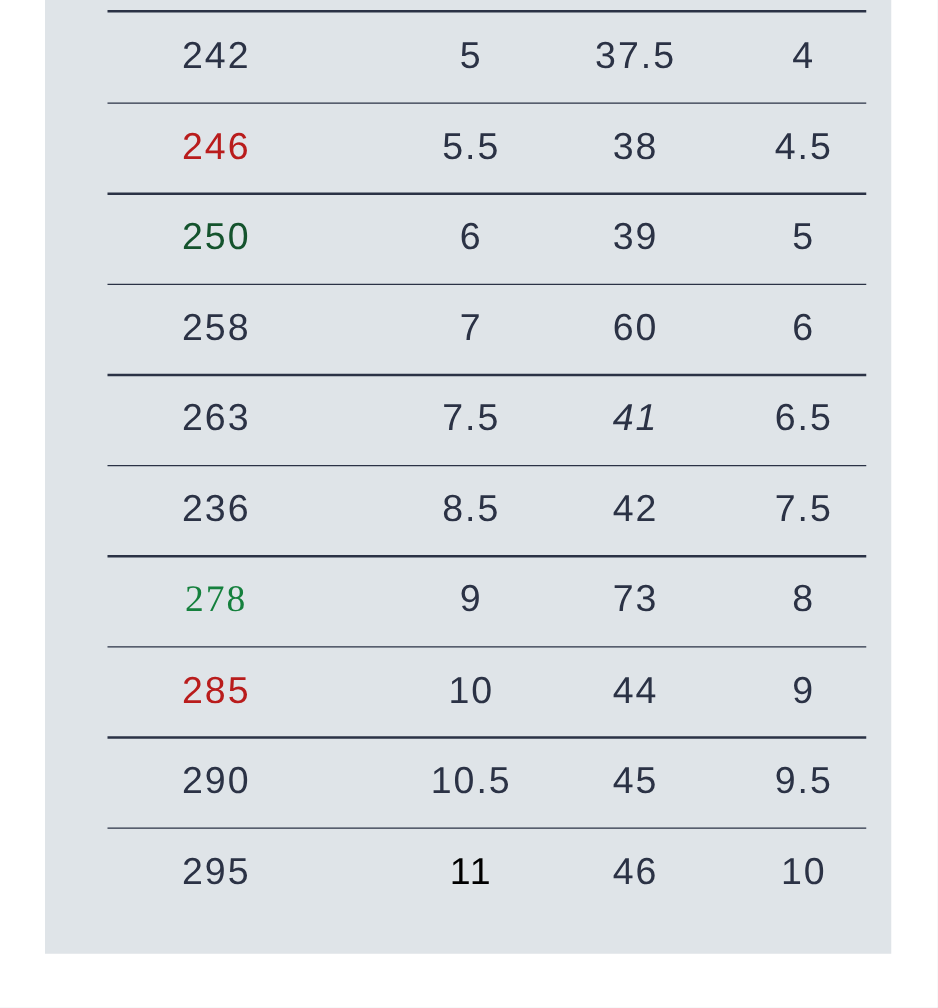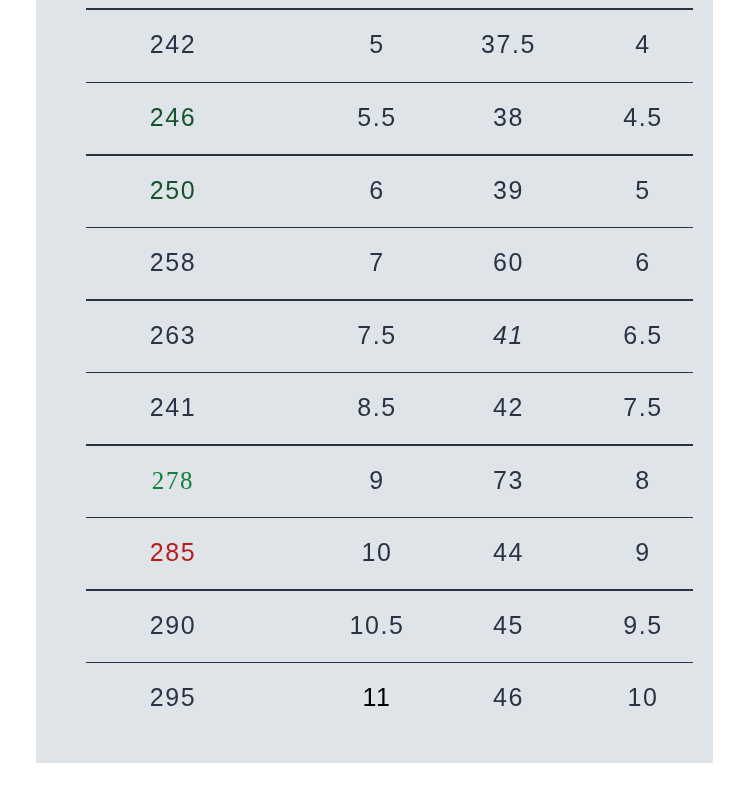--- a/index.html
+++ b/index.html
@@ -73,21 +73,21 @@
     padding-top: 8px;
   }
 
   
 
   .cell {
     box-sizing: border-box;
     text-align: center;
     color: #2b3245;
     font-family: "Liberation Sans", sans-serif;
-    font-size: 25px;
+    font-size: 30px;
     font-weight: 400;
     letter-spacing: 1.6px;
     line-height: 1;
     white-space: nowrap;
   }
 
   
   .col-0 { width: 274px; }
   .col-1 { width: 134px; }
   .col-2 { width: 129px; }
@@ -105,21 +105,21 @@
     <div class="table-body" id="table-body">
 
     <div class="table-row first-row">
           <div class="cell col-0" style="color: rgb(43, 50, 69);">242</div>
           <div class="cell col-1" style="color: rgb(43, 50, 69);">5</div>
           <div class="cell col-2" style="color: rgb(43, 50, 69);">37.5</div>
           <div class="cell col-3" style="color: rgb(43, 50, 69);">4</div>
           <div class="col-pad"></div>
         </div>
         <div class="table-row">
-          <div class="cell col-0" style="color: #14532d; text-align: center;">246</div>
+          <div class="cell col-0" style="color: #b91c1c; text-align: center;">246</div>
           <div class="cell col-1" style="color: rgb(43, 50, 69);">5.5</div>
           <div class="cell col-2" style="color: rgb(43, 50, 69);">38</div>
           <div class="cell col-3" style="color: rgb(43, 50, 69);">4.5</div>
           <div class="col-pad"></div>
         </div>
         <div class="table-row">
           <div class="cell col-0" style="color: #14532d;">250</div>
           <div class="cell col-1" style="color: rgb(43, 50, 69);">6</div>
           <div class="cell col-2" style="color: rgb(43, 50, 69);">39</div>
           <div class="cell col-3" style="color: rgb(43, 50, 69);">5</div>
@@ -133,21 +133,21 @@
           <div class="col-pad"></div>
         </div>
         <div class="table-row">
           <div class="cell col-0" style="color: rgb(43, 50, 69);">263</div>
           <div class="cell col-1" style="color: rgb(43, 50, 69);">7.5</div>
           <div class="cell col-2" style="color: rgb(43, 50, 69); font-style: italic;">41</div>
           <div class="cell col-3" style="color: rgb(43, 50, 69);">6.5</div>
           <div class="col-pad"></div>
         </div>
         <div class="table-row">
-          <div class="cell col-0" style="color: rgb(43, 50, 69);">241</div>
+          <div class="cell col-0" style="color: rgb(43, 50, 69);">236</div>
           <div class="cell col-1" style="color: rgb(43, 50, 69);">8.5</div>
           <div class="cell col-2" style="color: rgb(43, 50, 69);">42</div>
           <div class="cell col-3" style="color: rgb(43, 50, 69);">7.5</div>
           <div class="col-pad"></div>
         </div>
         <div class="table-row">
           <div class="cell col-0" style="color: #15803d; font-family: Liberation Serif, serif;">278</div>
           <div class="cell col-1" style="color: rgb(43, 50, 69);">9</div>
           <div class="cell col-2" style="color: rgb(43, 50, 69);">73</div>
           <div class="cell col-3" style="color: rgb(43, 50, 69);">8</div>

